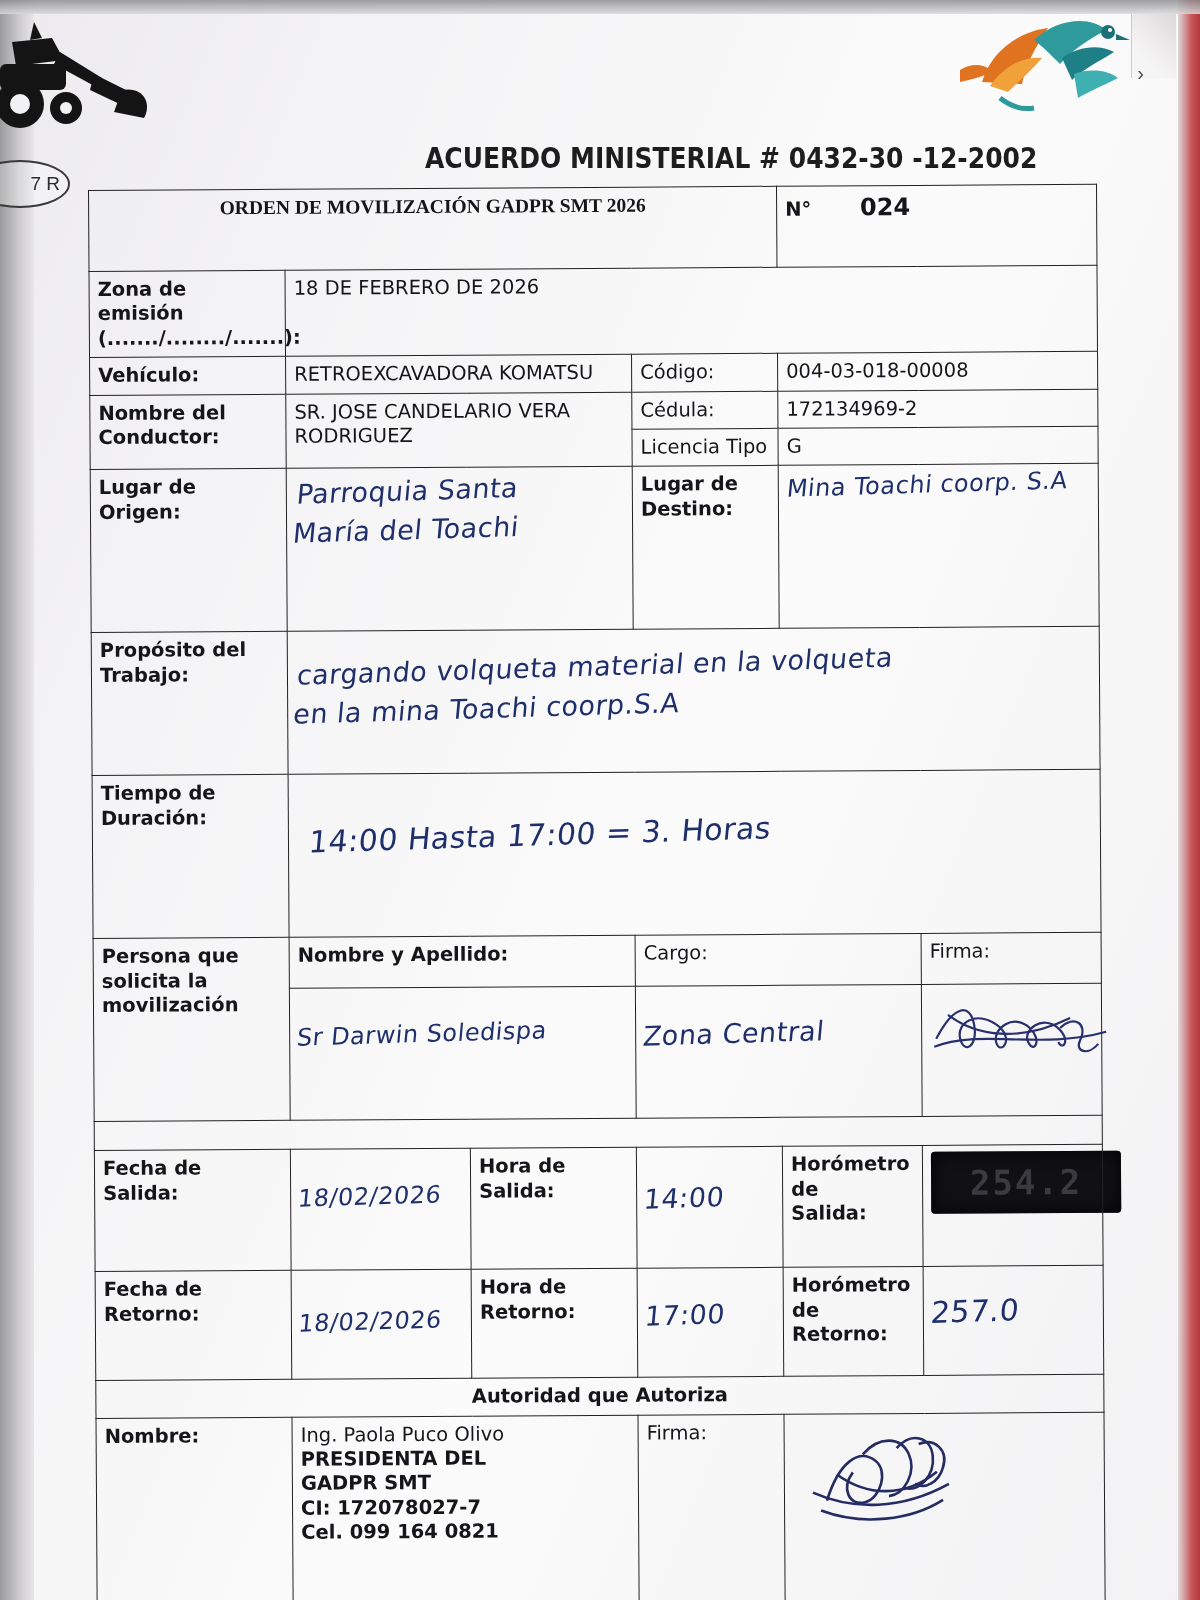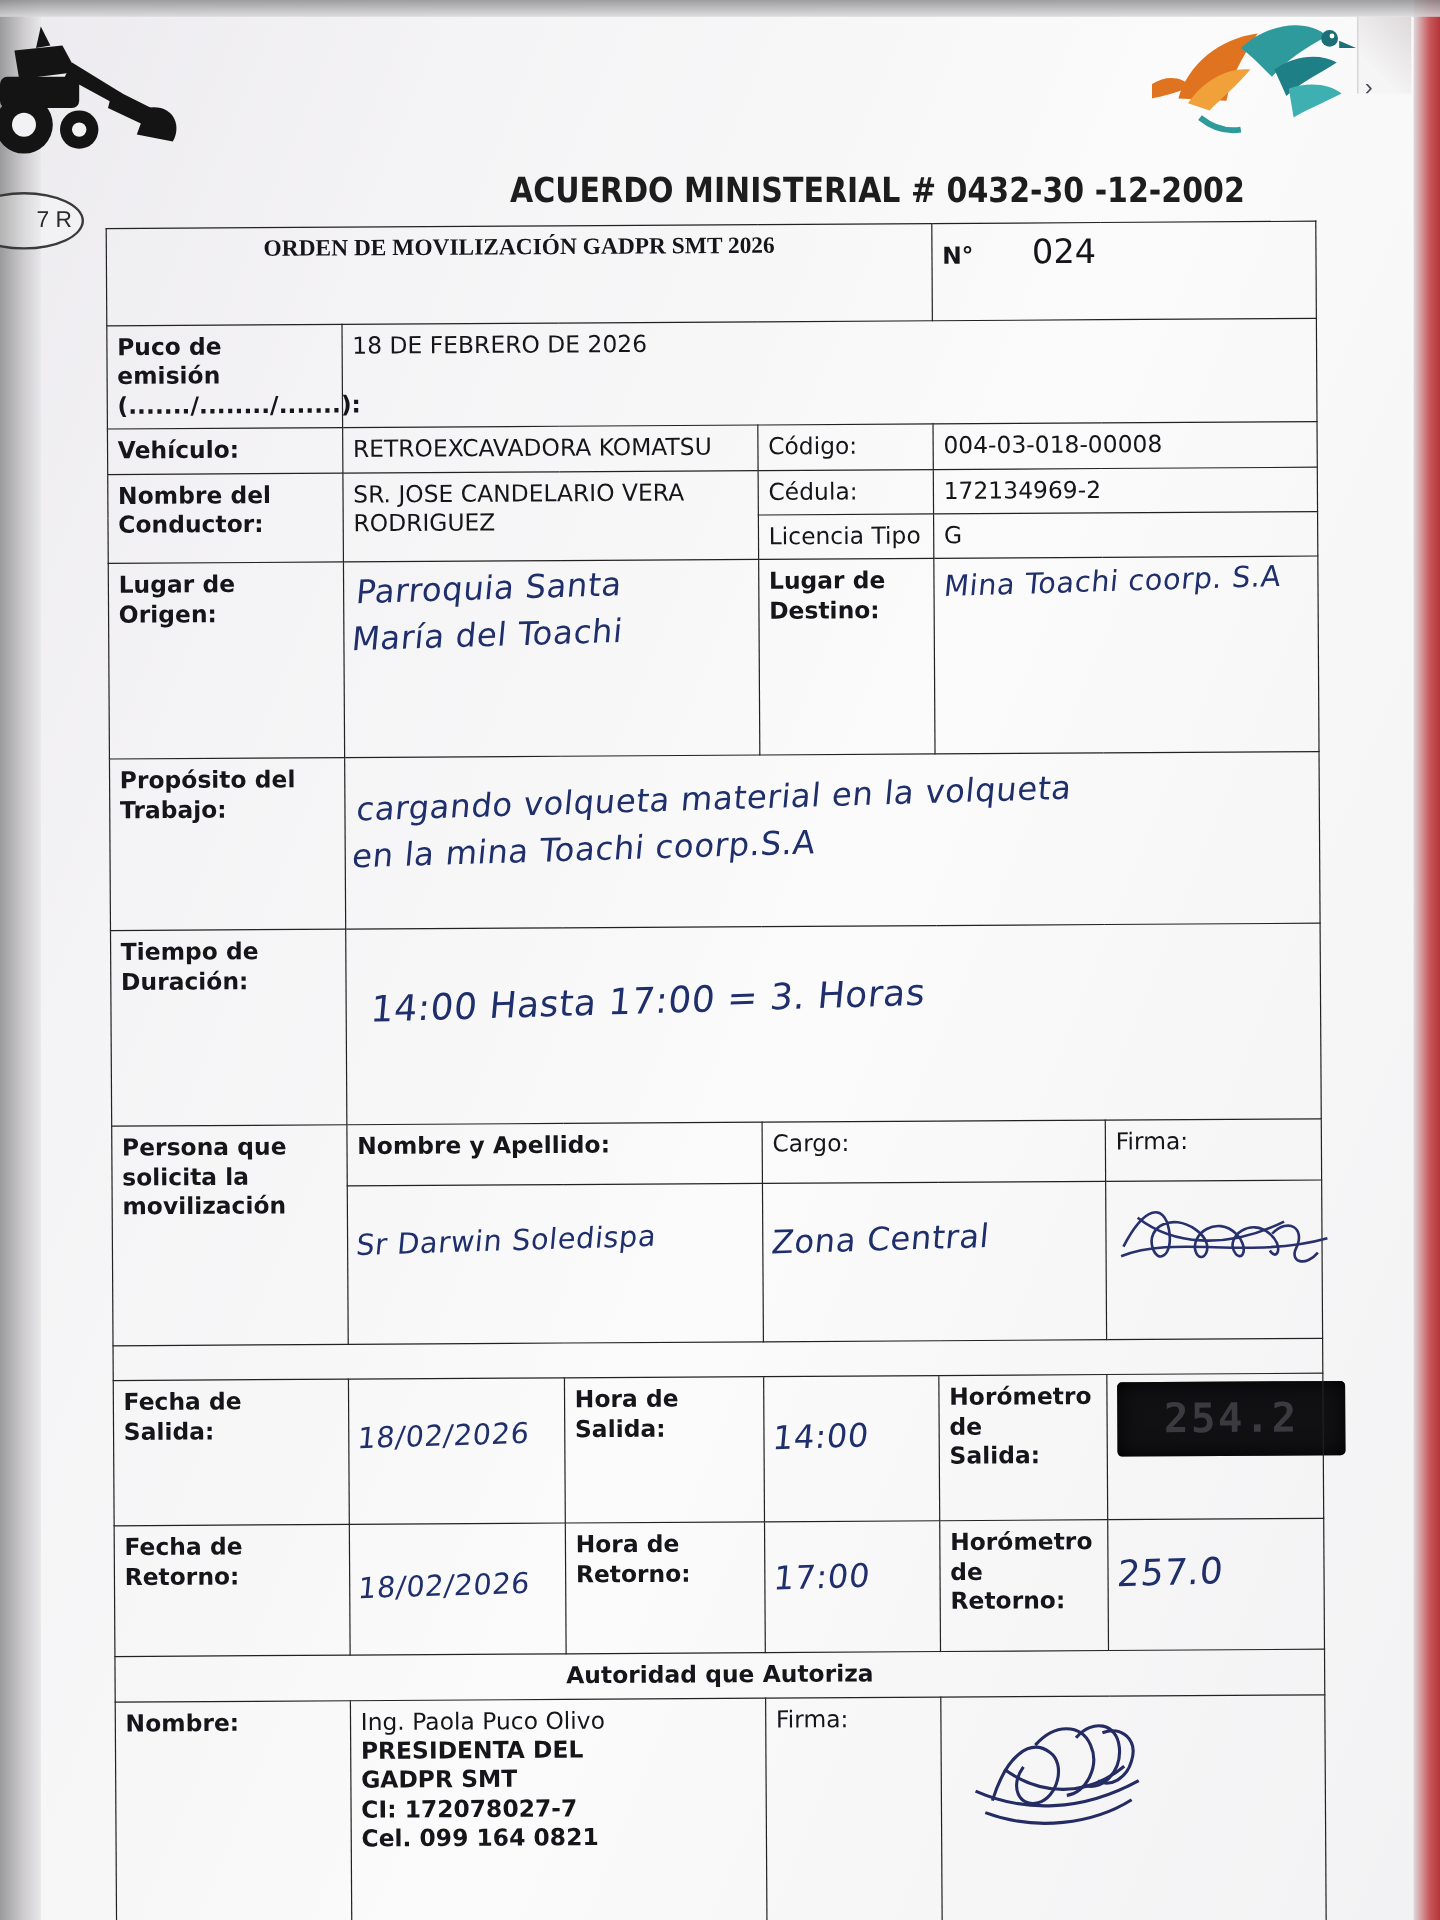--- a/index.html
+++ b/index.html
@@ -106,21 +106,21 @@
 
   .title-row td {
     height:68px;
   }
   .doc-title {
     font-family:"Liberation Serif", serif;
     font-size:26px; font-weight:bold; text-align:center;
     padding-top:14px;
   }
   .num-cell { font-family:"DejaVu Sans", sans-serif; font-size:21px; font-weight:bold; }
-  .num-val { font-weight:normal; font-size:28px; padding-left:42px; }
+  .num-val { font-weight:bold; font-size:24px; padding-left:42px; }
 
   
   .hw {
     font-family:"DejaVu Sans", sans-serif;
     color:#1f2f6b;
     font-size:27px;
     letter-spacing:0.5px;
     transform:rotate(-1.4deg) skewX(-7deg);
     transform-origin:left center;
     display:inline-block;
@@ -221,21 +221,21 @@
         <tr class="title-row">
       <td colspan="4" class="doc-title">ORDEN DE MOVILIZACIÓN GADPR SMT 2026</td>
       <td colspan="2" class="num-cell mid">
         <span>N°</span>
         <span class="num-val">024</span>
       </td>
     </tr>
 
     <tr>
       <td class="lbl">
-        <div>Puco de emisión</div>
+        <div>Zona de emisión</div>
         <div>(......./......../.......):</div>
       </td>
       <td colspan="5" class="val mid">18 DE FEBRERO DE 2026</td>
     </tr>
 
     <tr>
       <td class="lbl">Vehículo:</td>
       <td colspan="2" class="val">RETROEXCAVADORA KOMATSU</td>
       <td class="lbl-reg">Código:</td>
       <td colspan="2" class="val">004-03-018-00008</td>

